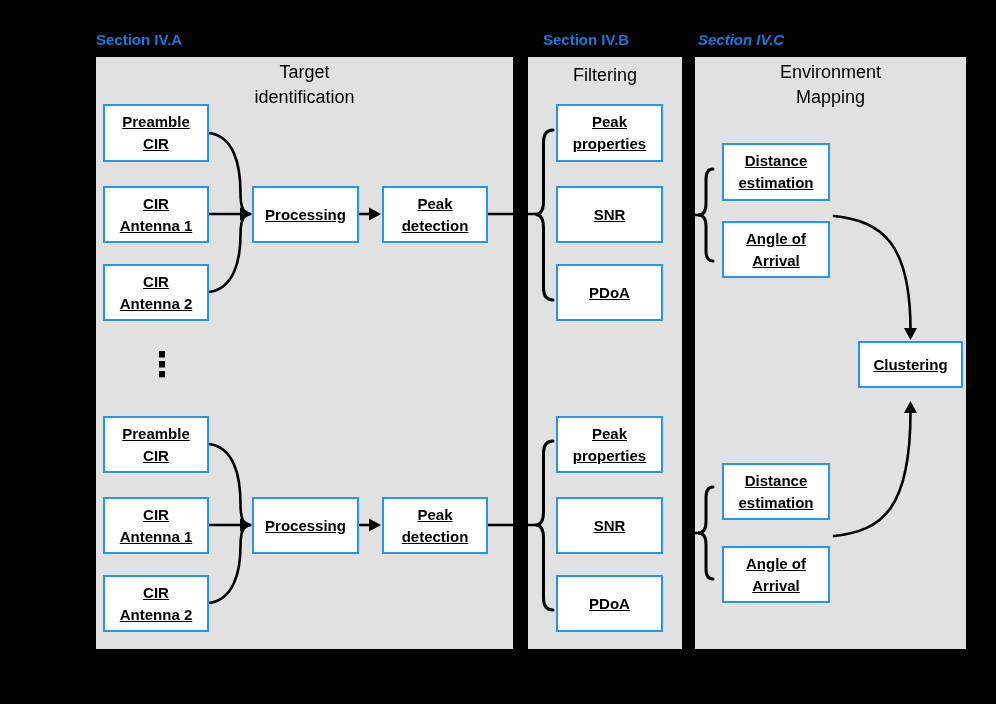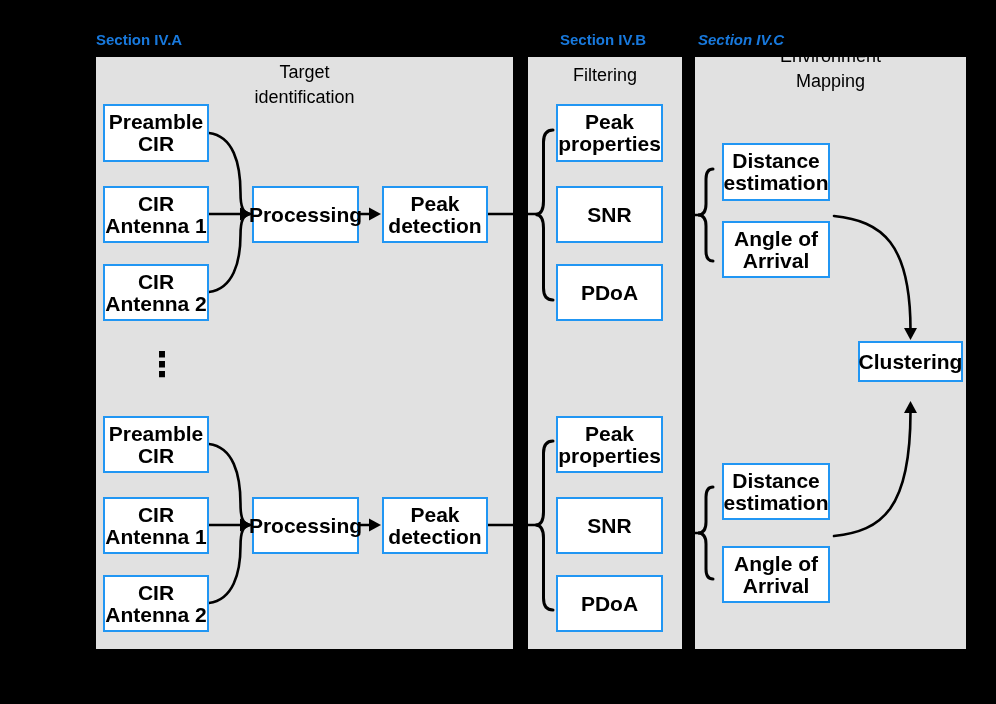--- a/index.html
+++ b/index.html
@@ -22,50 +22,50 @@
     position:absolute;z-index:2;
     font-weight:normal;font-size:18px;line-height:25px;
     text-align:center;white-space:pre-line;
     color:var(--c-text,#000);
   }
   .box{
     position:absolute;z-index:4;box-sizing:border-box;
     background:var(--c-box_fill,#fff);
     border:2.5px solid var(--c-box_border,#2196f3);
     display:flex;align-items:center;justify-content:center;
-    text-align:center;font-weight:bold;font-size:21px;line-height:22px;
-    white-space:pre-line;color:var(--c-text,#000);
+    text-align:center;font-weight:bold;font-size:15px;line-height:22px;
+    white-space:pre-line;color:var(--c-text,#000);text-decoration:underline;
   }
   .ellipsis{
     position:absolute;z-index:2;left:145px;top:342px;width:24px;height:44px;
     font-size:34px;line-height:44px;font-weight:bold;text-align:center;
     color:var(--c-text,#000);
   }
   svg.connectors{
     position:absolute;left:0;top:0;z-index:3;pointer-events:none;
   }
   .line{stroke:var(--c-connector,#000);stroke-width:2.6;fill:none;stroke-linecap:round;}
   .brace{stroke:var(--c-connector,#000);stroke-width:3;fill:none;stroke-linecap:round;}
   .head{fill:var(--c-connector,#000);stroke:none;}
 </style>
 </head>
 <body>
 
 <div class="seclabel" style="left:96px;">Section IV.A</div>
-<div class="seclabel" style="left:560px;">Section IV.B</div>
+<div class="seclabel" style="left:543px;">Section IV.B</div>
 <div class="seclabel" style="left:698px;font-style:italic;">Section IV.C</div>
 
 <div class="panel" style="left:96px;width:417px;"></div>
 <div class="panel" style="left:528px;width:154px;"></div>
 <div class="panel" style="left:695px;width:271px;"></div>
 
 <div class="ptitle" style="left:96px;top:60px;width:417px;">Target
 identification</div>
 <div class="ptitle" style="left:528px;top:63px;width:154px;">Filtering</div>
-<div class="ptitle" style="left:695px;top:44px;width:271px;">Environment
+<div class="ptitle" style="left:695px;top:60px;width:271px;">Environment
 Mapping</div>
 
 <div class="ellipsis">⋮</div>
 
 <svg class="connectors" width="996" height="704" viewBox="0 0 996 704">
 
   <path class="line" d="M 209 133 C 233 136 240.5 163 240.5 193 C 240.5 207 243 213 250 214"></path>
   <path class="line" d="M 209 214 L 241 214"></path>
   <path class="line" d="M 209 292 C 233 289 240.5 262 240.5 235 C 240.5 221 243 215 250 214"></path>
   <polygon class="head" points="252,214 240,207.5 240,220.5"></polygon>
@@ -129,13 +129,13 @@
 <div class="box" style="left:722px;top:143px;width:108px;height:58px;">Distance
 estimation</div>
 <div class="box" style="left:722px;top:221px;width:108px;height:57px;">Angle of
 Arrival</div>
 
 <div class="box" style="left:722px;top:463px;width:108px;height:57px;">Distance
 estimation</div>
 <div class="box" style="left:722px;top:546px;width:108px;height:57px;">Angle of
 Arrival</div>
 
-<div class="box" style="left:858px;top:341px;width:105px;height:41px;">Clustering</div>
+<div class="box" style="left:858px;top:341px;width:105px;height:47px;">Clustering</div>
 
 </body></html>

